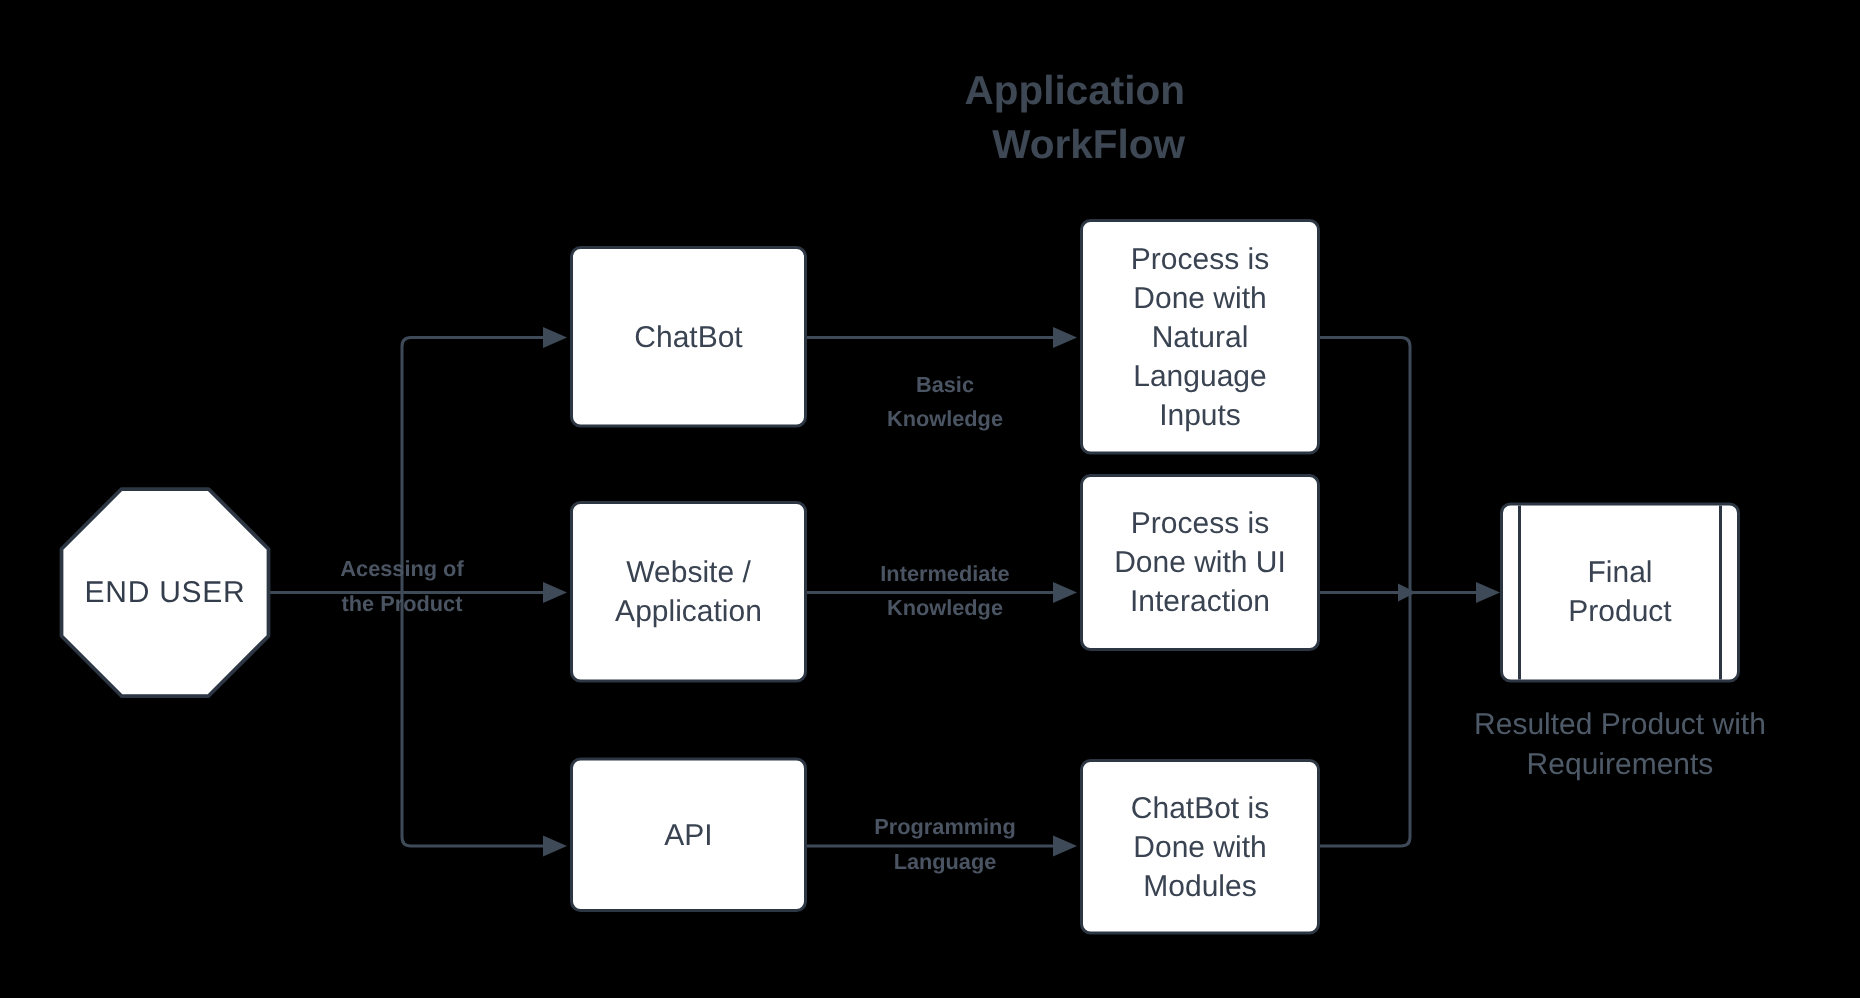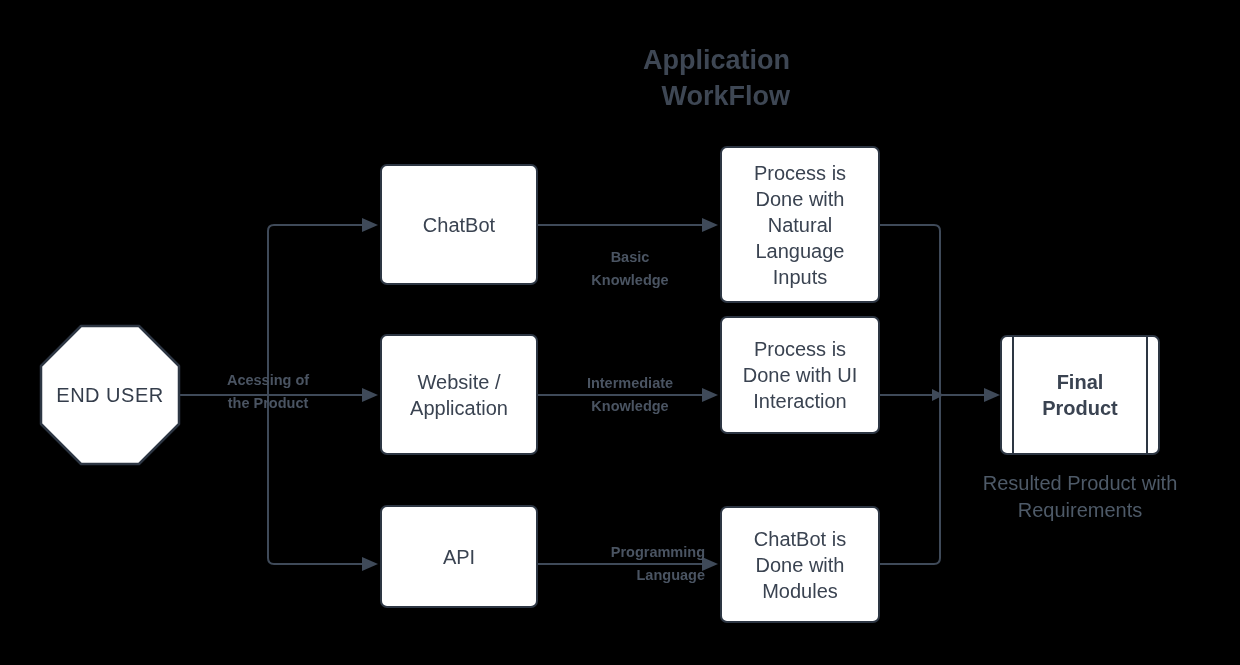--- a/index.html
+++ b/index.html
@@ -34,21 +34,21 @@
   
   #node-chatbot {left:380px;top:164px;width:158px;height:121px;}
   #node-website {left:380px;top:334px;width:158px;height:121px;}
   #node-api     {left:380px;top:505px;width:158px;height:103px;}
   #node-proc-nl {left:720px;top:146px;width:160px;height:157px;}
   #node-proc-ui {left:720px;top:316px;width:160px;height:118px;}
   #node-proc-mod{left:720px;top:506px;width:160px;height:117px;}
   #node-final   {left:1000px;top:335px;width:160px;height:120px;border-radius:7px;}
   #node-proc-nl .txt, #node-proc-ui .txt, #node-proc-mod .txt{max-width:122px;}
   #node-website .txt{max-width:130px;}
-  #node-final .txt{max-width:108px;font-weight:bold;}
+  #node-final .txt{max-width:108px;}
   
   .pp-bar{position:absolute;top:0;bottom:0;width:2px;background:#2d3643;}
   .pp-bar.left{left:10px;}
   .pp-bar.right{right:10px;}
 </style>
 </head>
 <body>
 
 <div id="canvas">
 
@@ -113,18 +113,18 @@
     <span class="pp-bar right"></span>
     <span class="txt">Final Product</span>
   </div>
 
   <div class="edge-label" style="left:193px;top:369px;width:150px;">Acessing of
 the Product</div>
   <div class="edge-label" style="left:555px;top:202px;width:150px;margin-top:44px;">Basic
 Knowledge</div>
   <div class="edge-label" style="left:555px;top:372px;width:150px;">Intermediate
 Knowledge</div>
-  <div class="edge-label" style="left:555px;top:541px;width:150px;text-align:right;">Programming
+  <div class="edge-label" style="left:555px;top:541px;width:150px;">Programming
 Language</div>
 
   <div class="caption">Resulted Product with Requirements</div>
 
 </div>
 
 </body></html>

